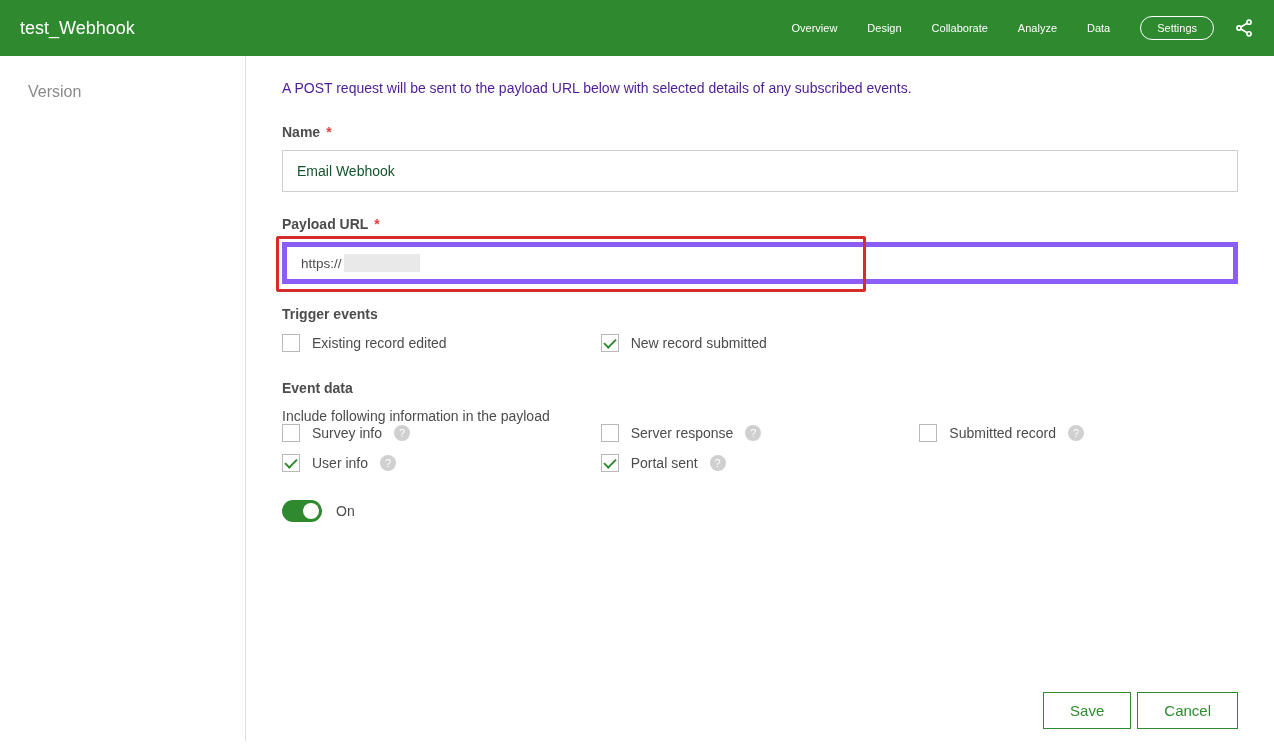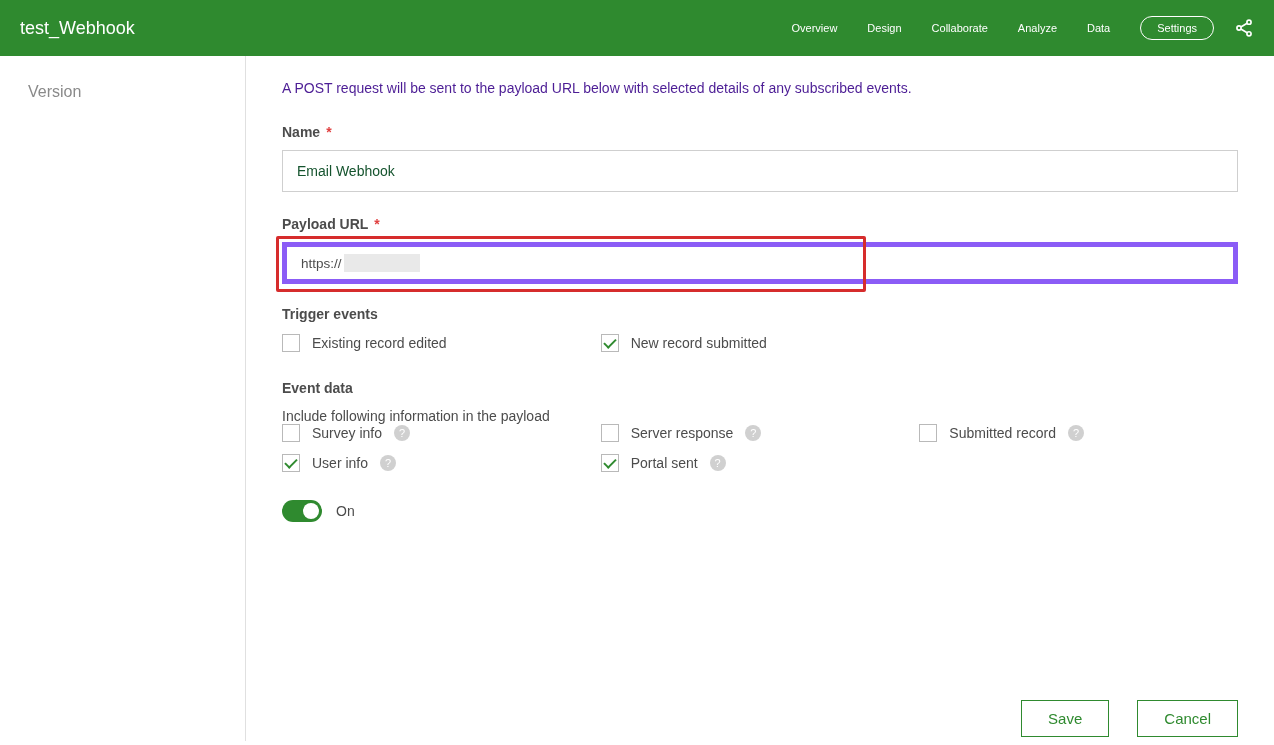--- a/index.html
+++ b/index.html
@@ -208,23 +208,23 @@
       height: 16px;
       background: #fff;
       border-radius: 50%;
       top: 3px;
       right: 3px;
     }
     
     .footer-btns {
       position: absolute;
       right: 36px;
-      bottom: 4px;
-      display: flex;
-      gap: 28px;
+      bottom: 12px;
+      display: flex;
+      gap: 6px;
     }
     .btn {
       border: 1px solid #2f8a2f;
       color: #2f8a2f;
       background: #fff;
       padding: 9px 26px;
       font-size: 15px;
       cursor: pointer;
     }
   </style>

